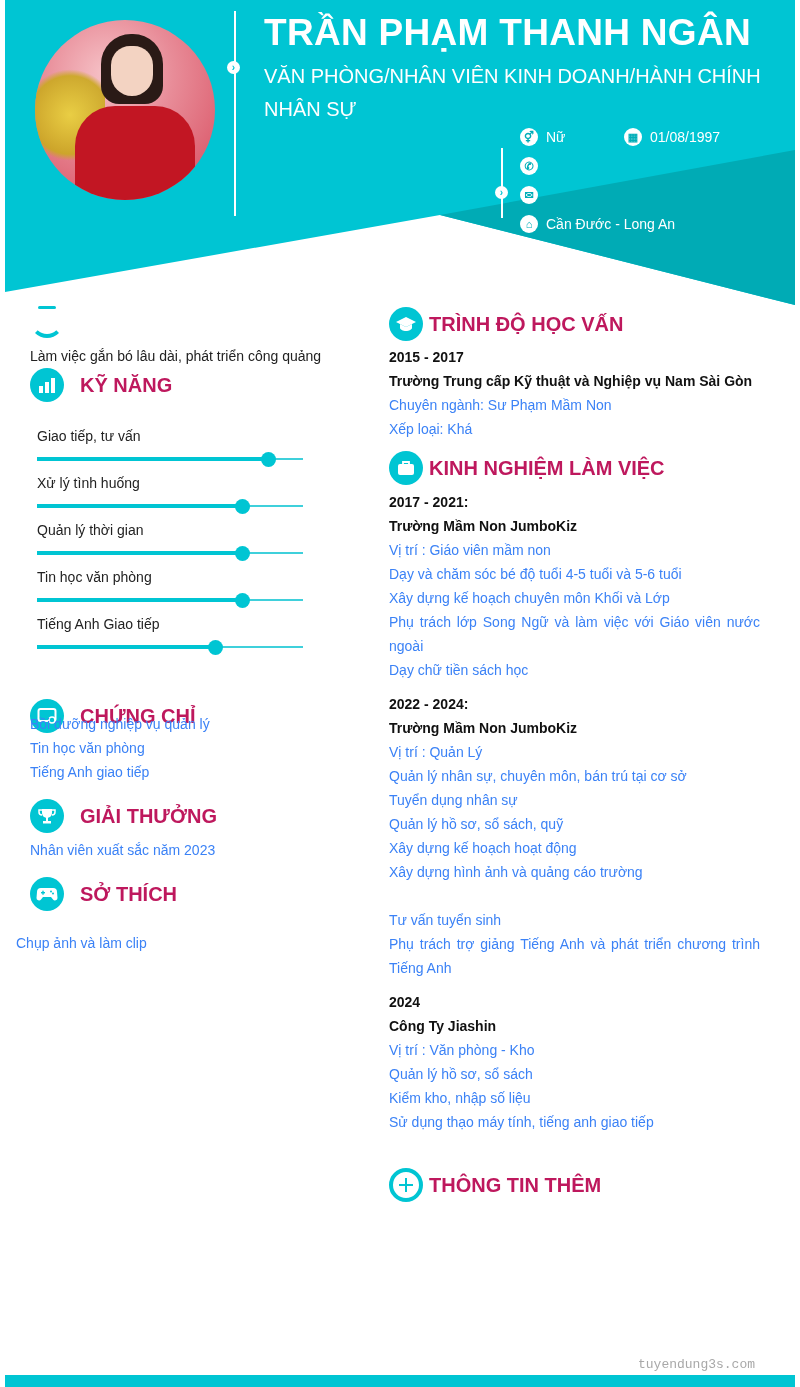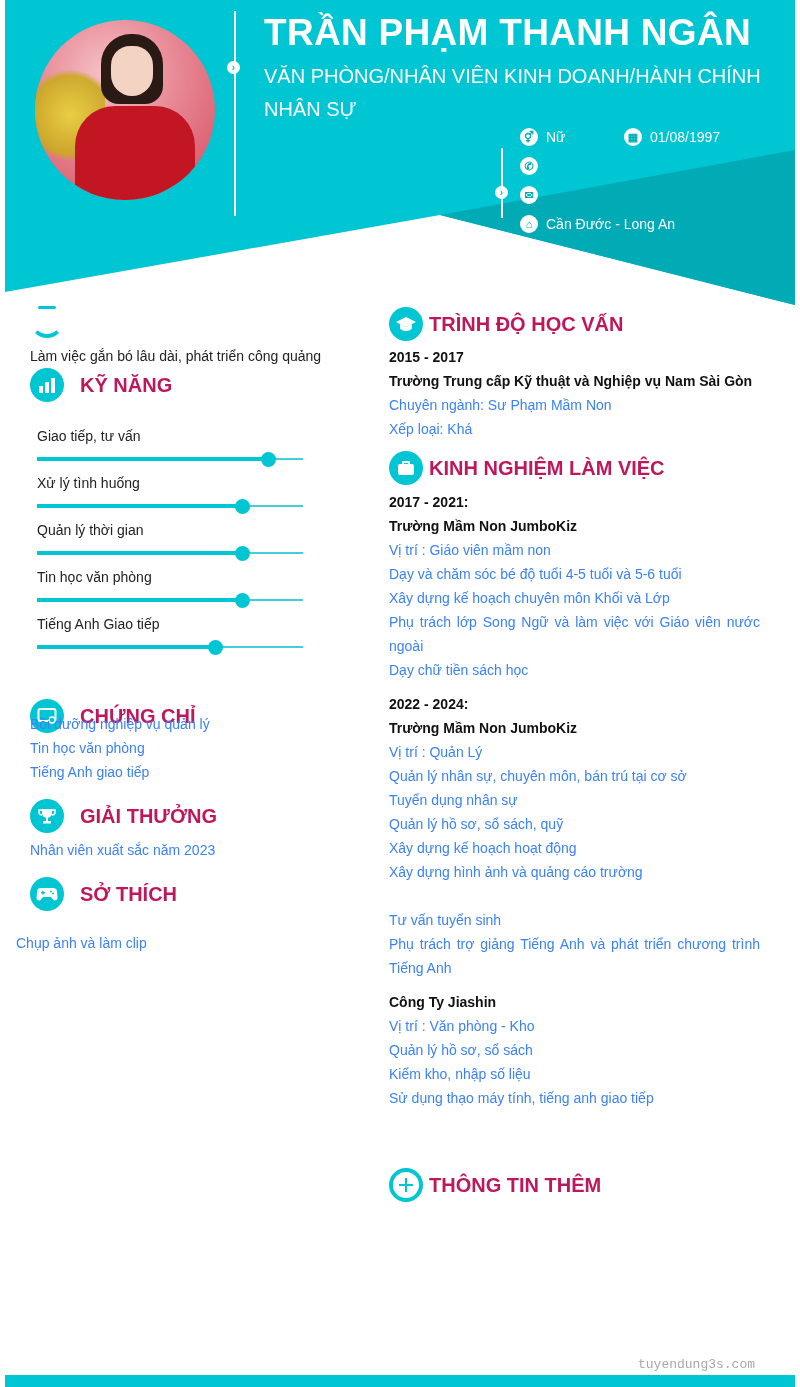--- a/index.html
+++ b/index.html
@@ -262,20 +262,21 @@
     <div class="ln">Tuyển dụng nhân sự</div>
     <div class="ln">Quản lý hồ sơ, sổ sách, quỹ</div>
     <div class="ln">Xây dựng kế hoạch hoạt động</div>
     <div class="ln">Xây dựng hình ảnh và quảng cáo trường</div>
     <div class="ln"></div>
     <div class="ln">Tư vấn tuyển sinh</div>
     <div class="ln justify">Phụ trách trợ giảng Tiếng Anh và phát triển chương trình Tiếng Anh</div>
   </div>
 
   <div class="lines" style="position:absolute; left:389px; top:990px;">
+    <div class="ln b">2024</div>
     <div class="ln b">Công Ty Jiashin</div>
     <div class="ln">Vị trí : Văn phòng - Kho</div>
     <div class="ln">Quản lý hồ sơ, sổ sách</div>
     <div class="ln">Kiểm kho, nhập số liệu</div>
     <div class="ln">Sử dụng thạo máy tính, tiếng anh giao tiếp</div>
   </div>
 
   <div class="sec-head" style="left:389px; top:1168px;">
     <div class="sec-icon" style="background:#fff; border:4px solid #00c5d3;">
       <svg width="16" height="16" viewBox="0 0 16 16">

